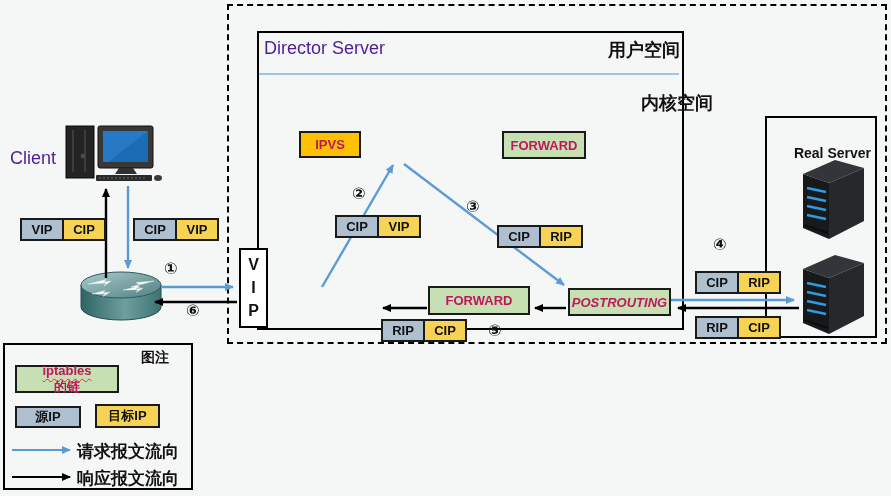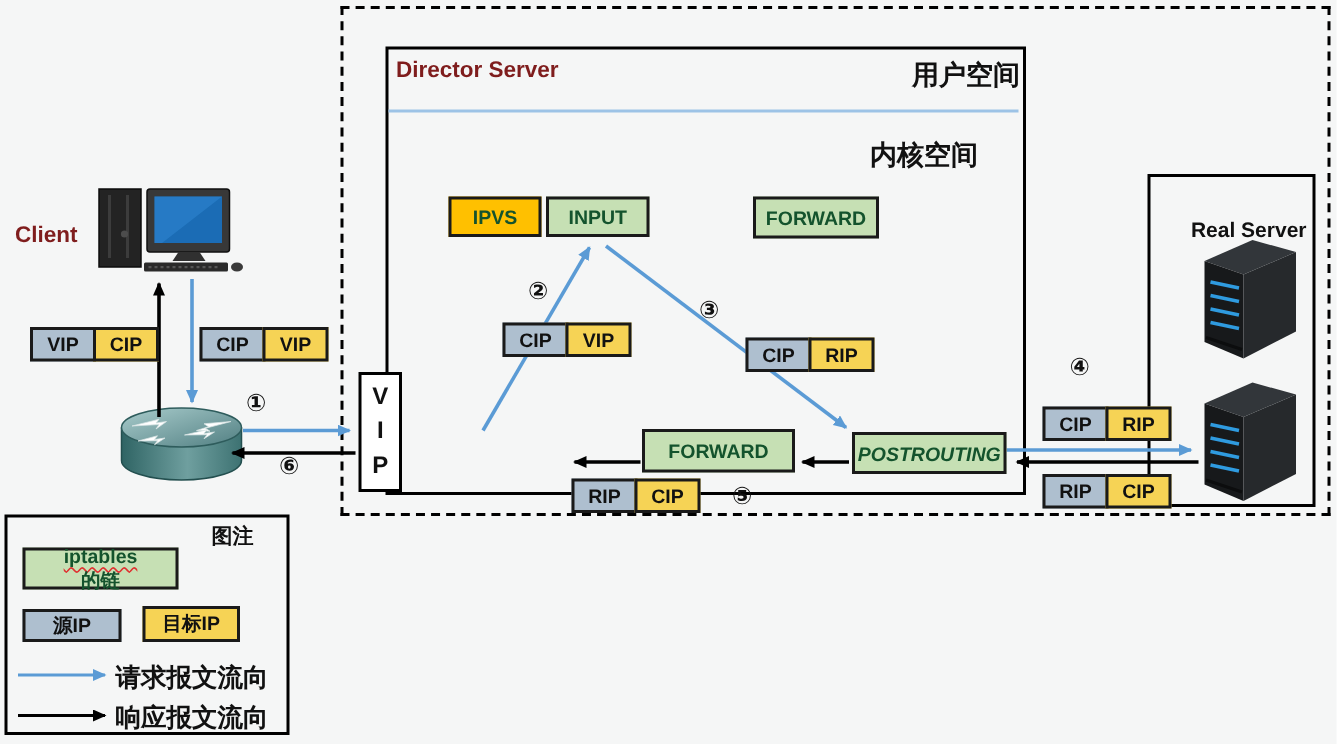--- a/index.html
+++ b/index.html
@@ -9,30 +9,30 @@
   .abs{position:absolute;}
   .z1{z-index:1;} .z2{z-index:2;} .z3{z-index:3;}
 
   
   .dashed-box{border:2px dashed #000;background:transparent;}
   .solid-box{border:2px solid #000;background:transparent;}
   .sep-line{background:#9DC3E6;height:2px;}
 
   
   .chain-box{border:2px solid #1a1a1a;background:#C6E0B4;display:flex;align-items:center;
-             justify-content:center;font-weight:bold;font-size:13px;color:#14532d;}
+             justify-content:center;font-weight:bold;font-size:13px;color:#be185d;}
   .ipvs-box{background:#FFC000;}
   .pair{display:flex;}
   .cell{width:40px;height:19px;border:2px solid #1a1a1a;display:flex;align-items:center;
         justify-content:center;font-weight:bold;font-size:13px;color:#111;}
   .cell + .cell{margin-left:-2px;}
   .cell-src{background:#AEBFCF;}
   .cell-dst{background:#F6D355;}
 
-  .title-lg{font-weight:bold;font-size:15px;color:#7f1d1d;}
+  .title-lg{font-weight:normal;font-size:18px;color:#4c1d95;}
   .title-md{font-weight:bold;font-size:18px;color:#111;}
   .title-sm{font-weight:bold;font-size:14px;color:#111;text-align:center;}
   .stepnum{font-size:16px;color:#111;font-weight:bold;}
 
   .vip-vert{border:2px solid #000;background:#fff;display:flex;flex-direction:column;
             align-items:center;justify-content:space-evenly;font-weight:bold;font-size:16px;
             color:#111;line-height:1;}
 
   .legend-label{font-weight:bold;font-size:17px;color:#111;white-space:nowrap;}
   .wavy{text-decoration:underline wavy #e03030 1px;text-underline-offset:3px;}
@@ -43,24 +43,23 @@
 <body>
 
 <div class="canvas">
 
   <div class="abs dashed-box z1" style="left:227px;top:4px;width:656px;height:336px;"></div>
 
   <div class="abs solid-box z1" style="left:257px;top:31px;width:423px;height:295px;"></div>
   <div class="abs title-lg z3" style="left:264px;top:38px;">Director Server</div>
   <div class="abs title-md z3" style="left:600px;top:38px;width:80px;text-align:right;">用户空间</div>
   <div class="abs sep-line z1" style="left:259px;top:73px;width:420px;"></div>
-  <div class="abs title-md z3" style="left:572px;top:91px;width:80px;text-align:right;">内核空间</div>
+  <div class="abs title-md z3" style="left:633px;top:91px;width:80px;text-align:right;">内核空间</div>
 
   <div class="abs chain-box ipvs-box z3" style="left:299px;top:131px;width:58px;height:23px;">IPVS</div>
-  <div class="abs chain-box z3" style="left:364px;top:131px;width:65px;height:23px;">INPUT</div>
   <div class="abs chain-box z3" style="left:502px;top:131px;width:80px;height:24px;">FORWARD</div>
   <div class="abs chain-box z3" style="left:428px;top:286px;width:98px;height:25px;text-align:center;">FORWARD</div>
   <div class="abs chain-box z3" style="left:568px;top:288px;width:99px;height:24px;font-style:italic;">POSTROUTING</div>
 
   <div class="abs vip-vert z3" style="left:239px;top:248px;width:25px;height:76px;">
     <span>V</span>
     <span>I</span>
     <span>P</span>
   </div>
 

